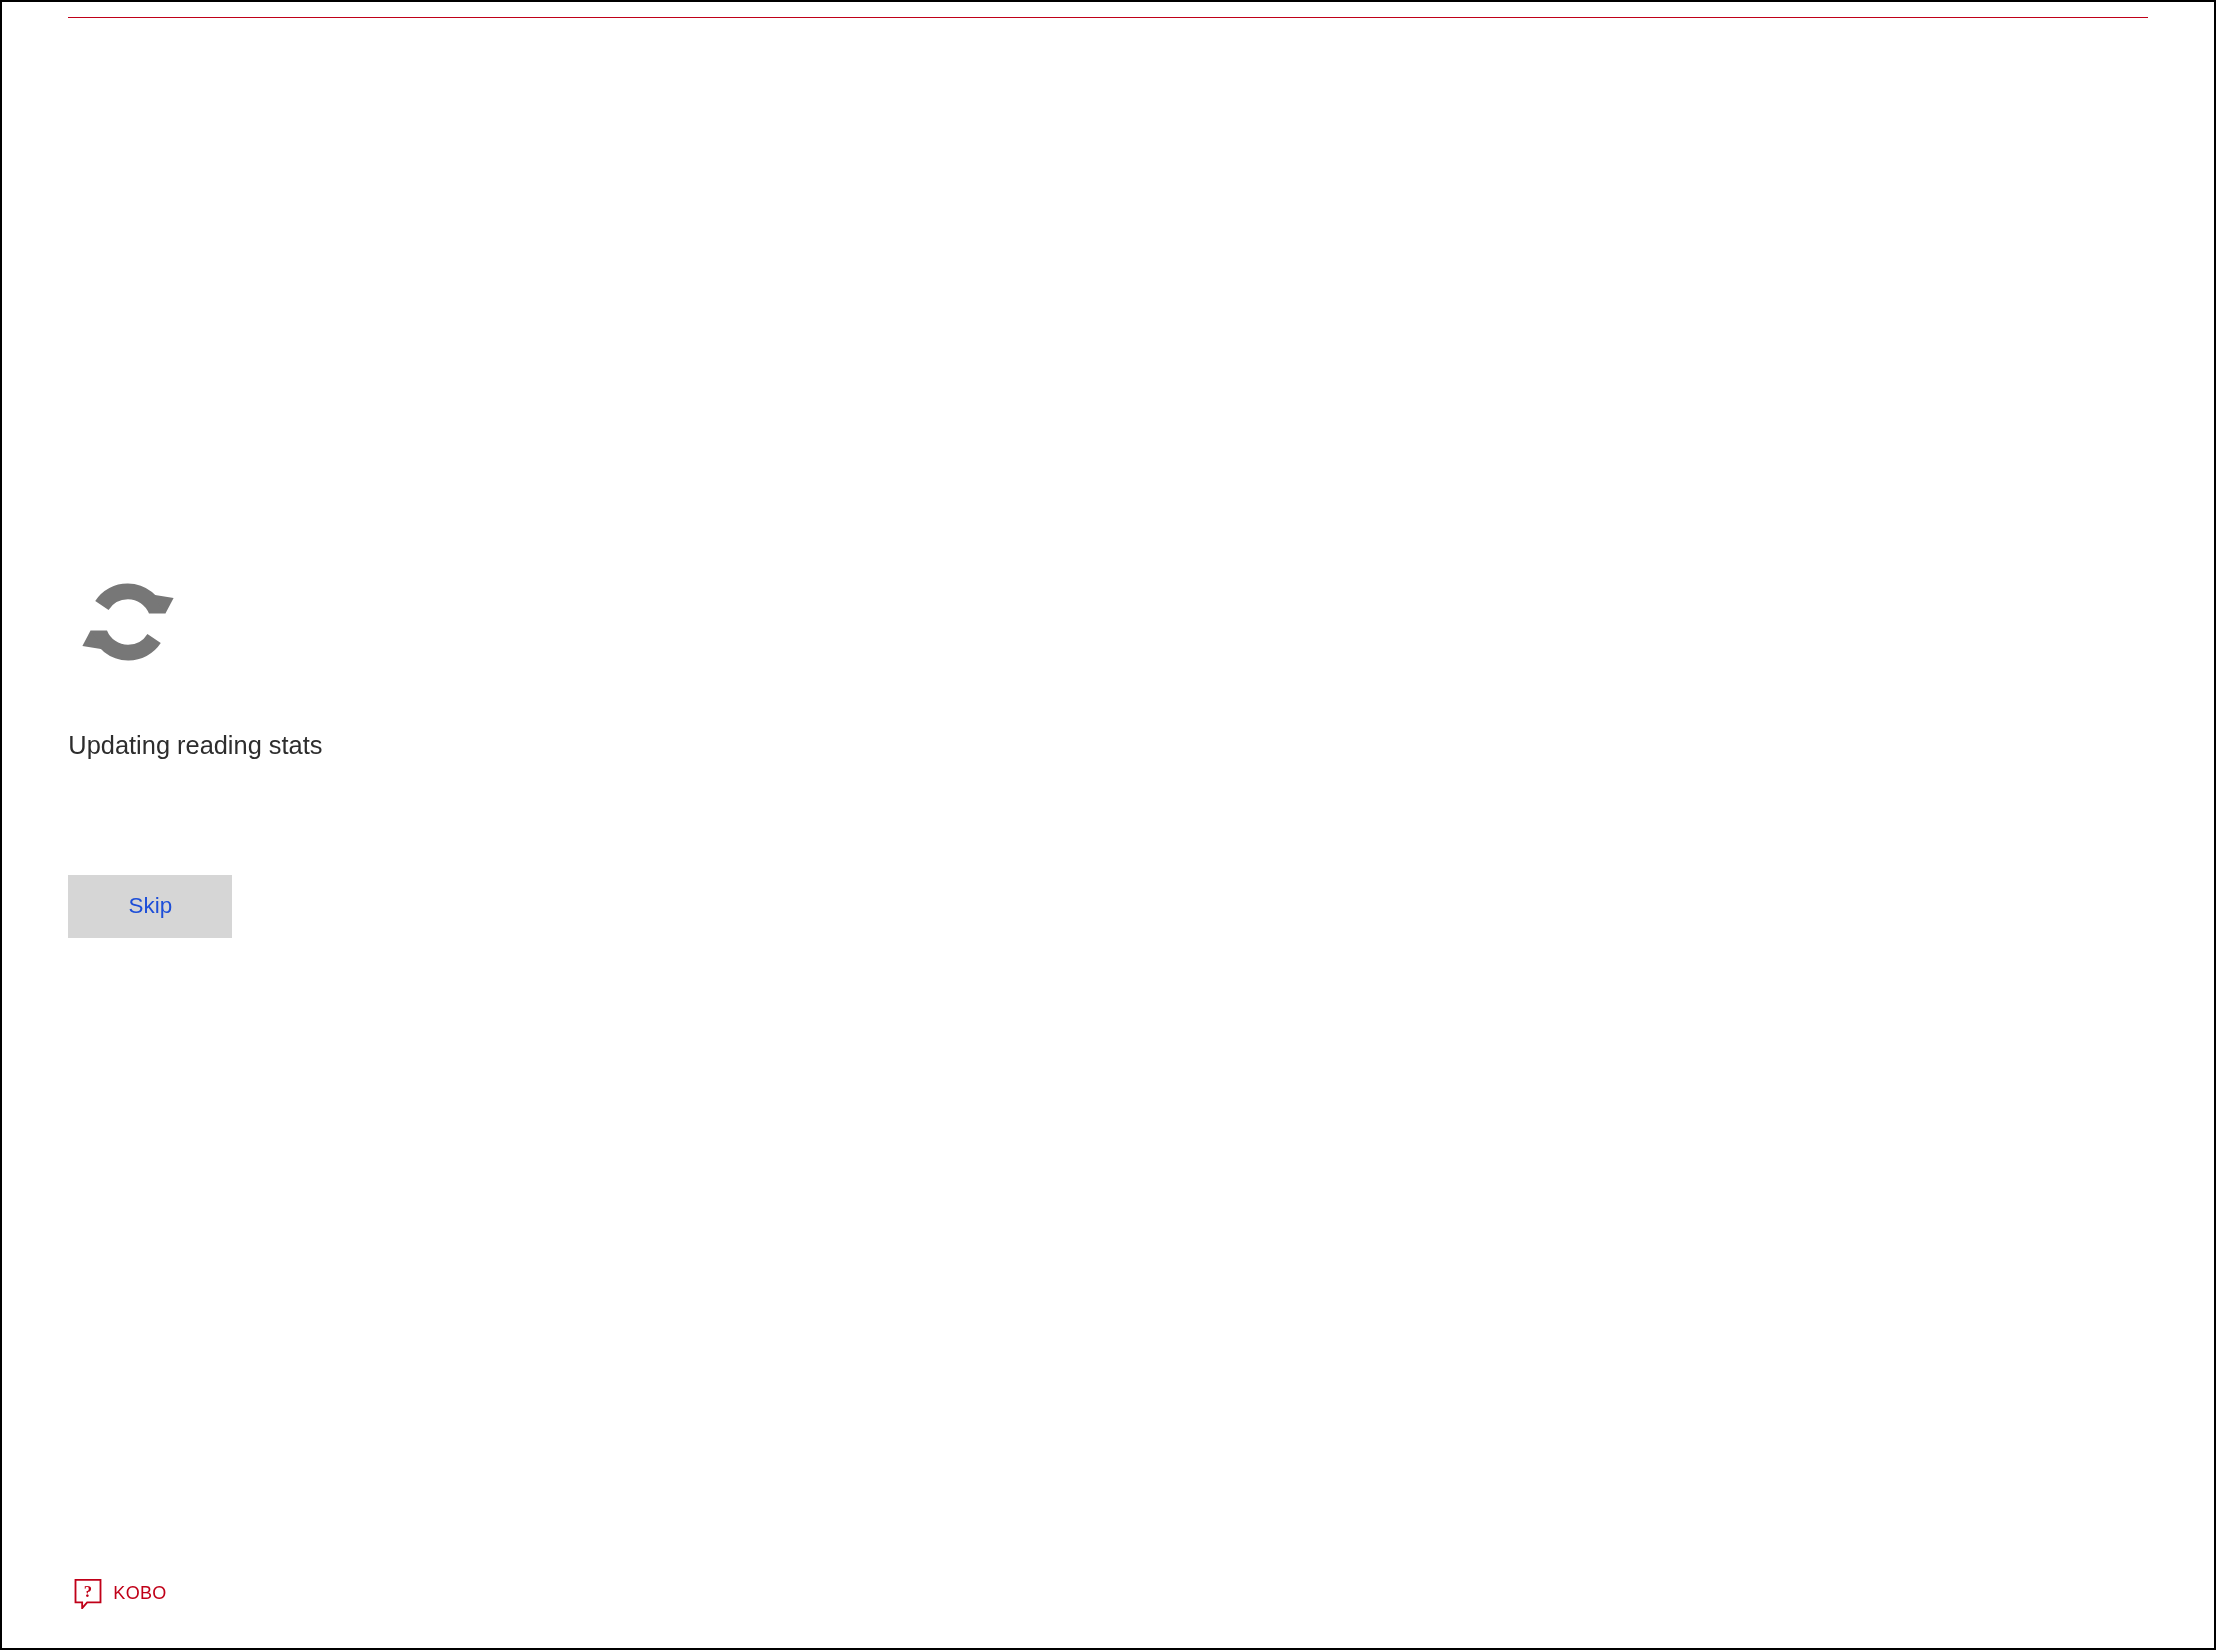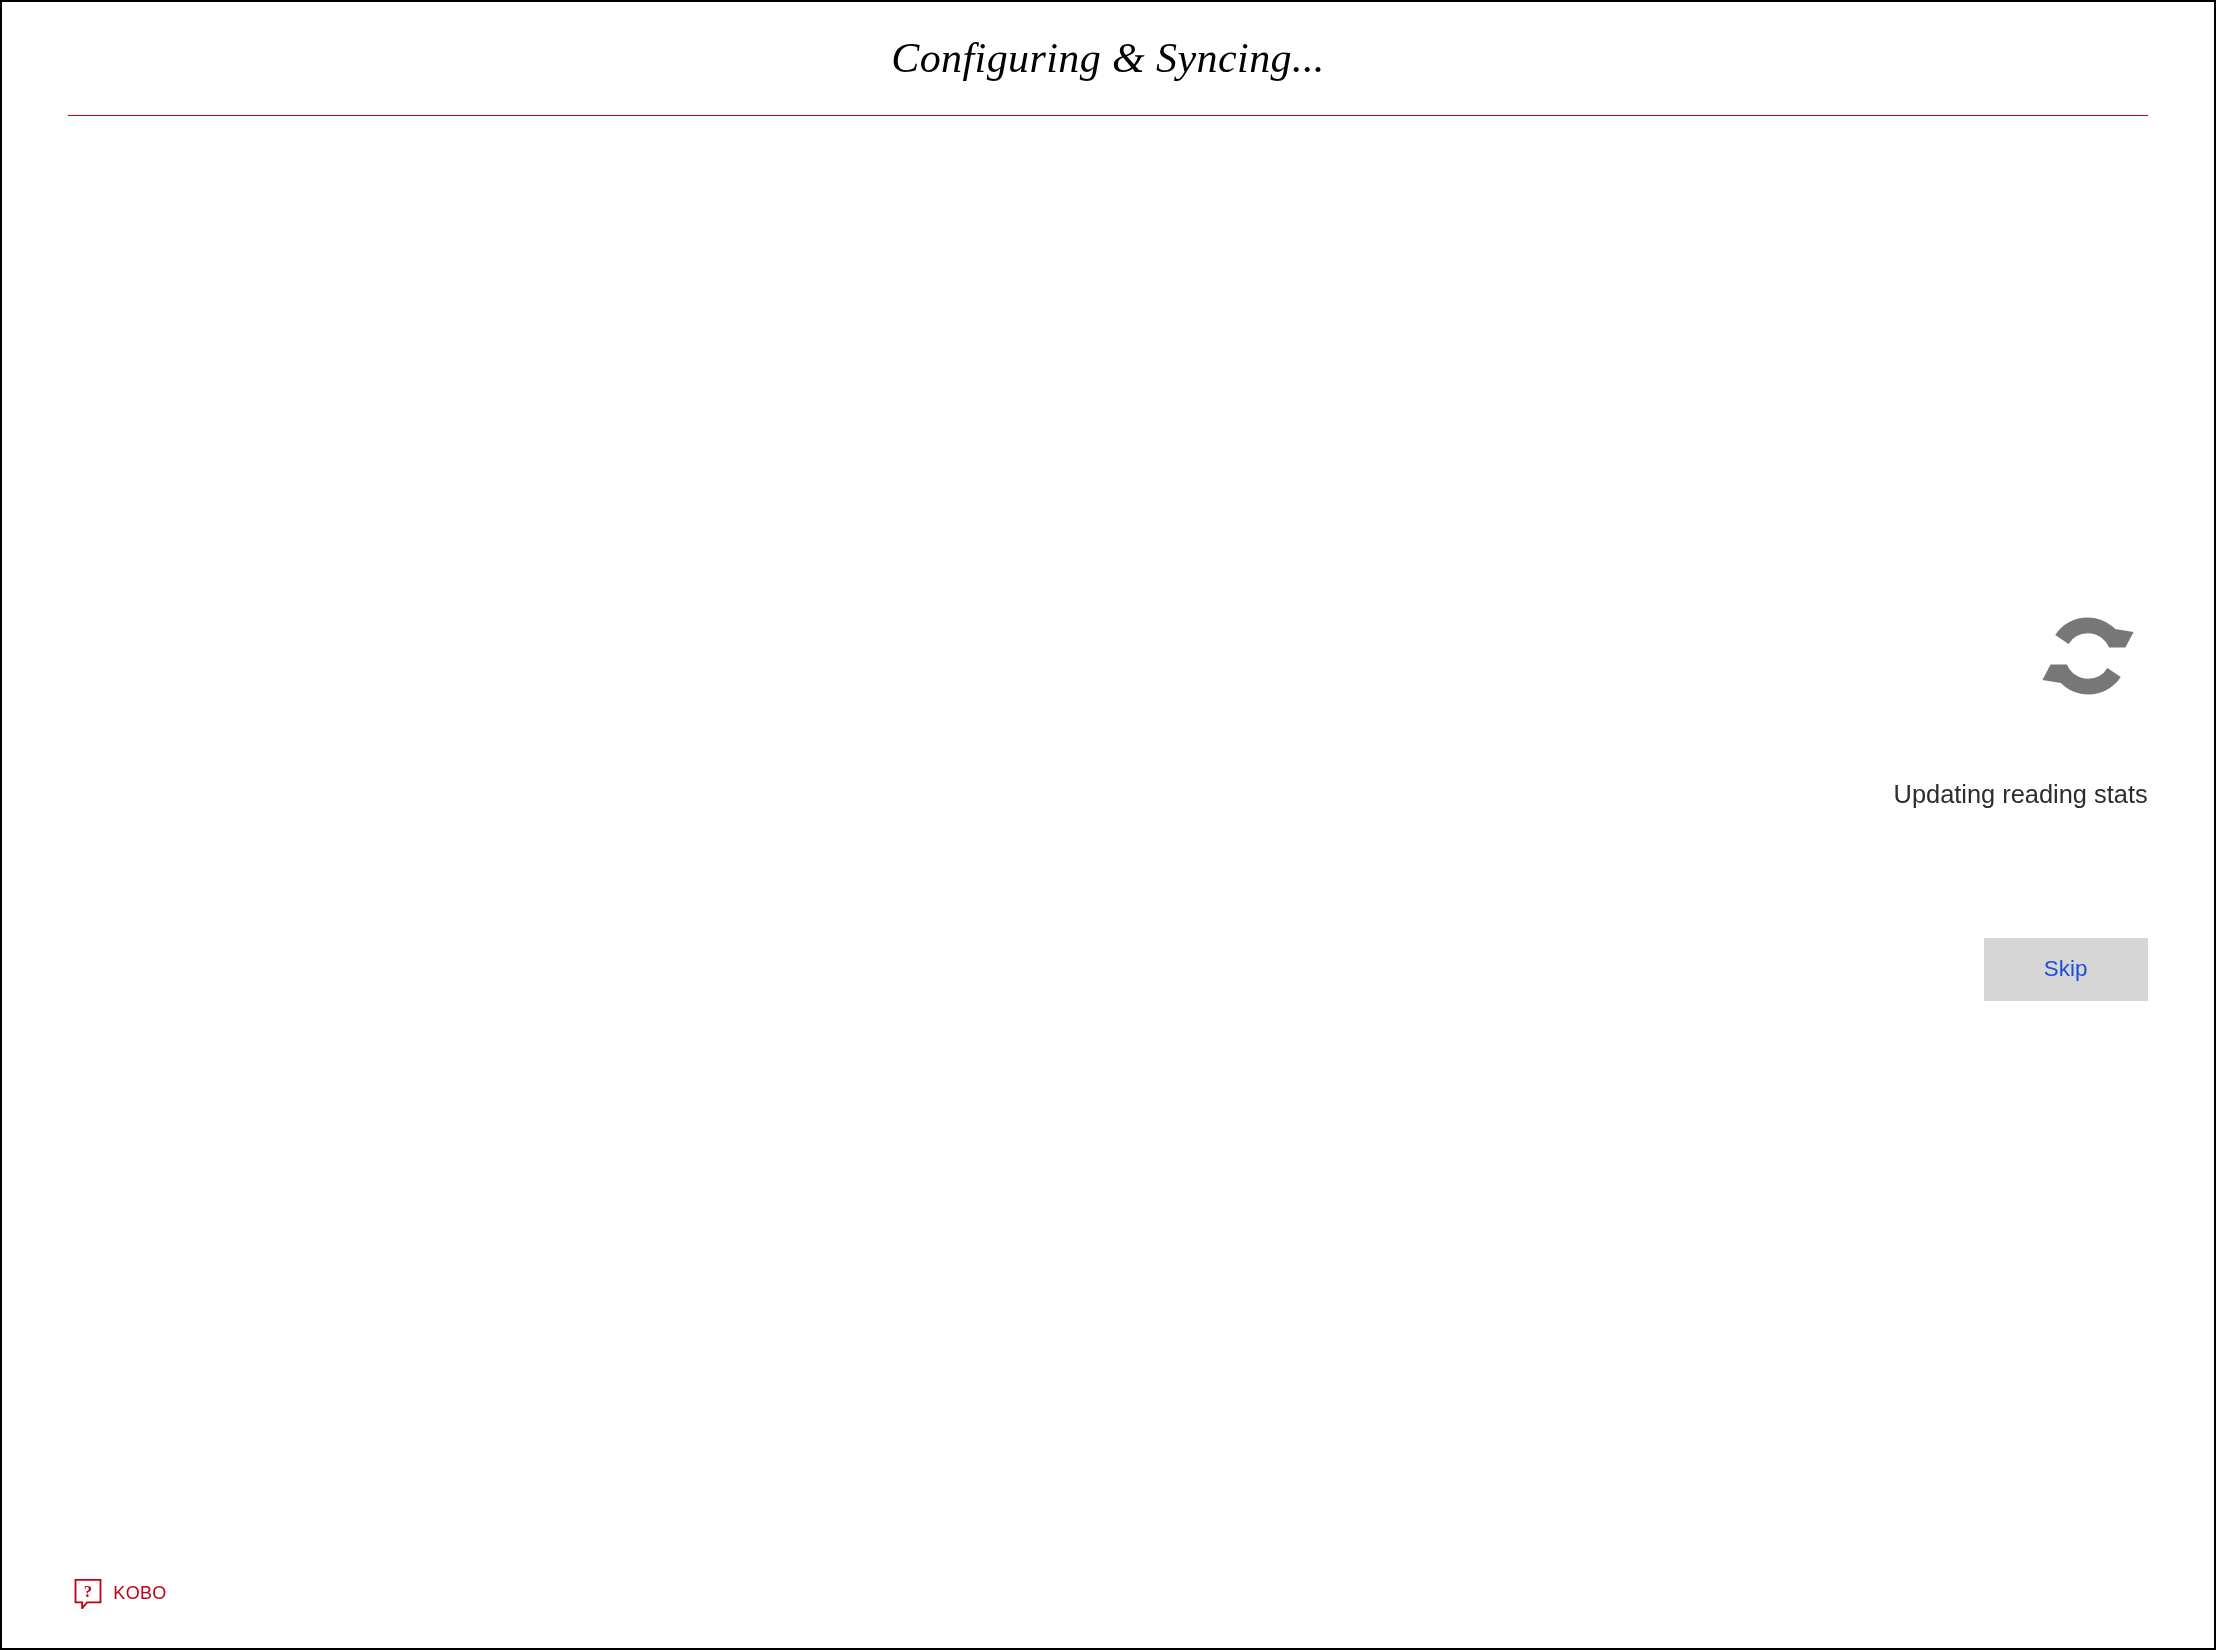--- a/index.html
+++ b/index.html
@@ -62,24 +62,24 @@
   }
   .divider {
     border: none;
     border-top: 1.5px solid #c00018;
     margin: 0;
   }
   .center-block {
     flex: 1;
     display: flex;
     flex-direction: column;
-    align-items: flex-end;
+    align-items: flex-start;
     justify-content: center;
     padding-bottom: 8%;
-    gap: 14px;
+    gap: 0;
   }
   .sync-icon {
     width: clamp(60px, 9.5vw, 120px);
     height: clamp(60px, 9.5vw, 120px);
     margin-bottom: 2.4%;
   }
   .status-text {
     font-size: clamp(13.4px, 2.1vw, 25.4px);
     color: #2d2d2d;
     margin-bottom: 5.5%;
@@ -114,21 +114,20 @@
   }
 </style>
 </head>
 <body>
 
 <div class="window">
 
 
   <div class="content">
 
-    <h1 class="heading">Configuring &amp; Syncing...</h1>
     <hr class="divider">
 
     <div class="center-block">
       <svg class="sync-icon" viewBox="0 0 100 100">
         <g fill="#777777">
           <path d="M50 18 A32 32 0 0 1 81.2 43 L67.5 43 A19 19 0 0 0 50 31 A19 19 0 0 0 33.8 40 L22.7 32.5 A32 32 0 0 1 50 18 Z"></path>
           <polygon points="81.2,43 88,30 70,27"></polygon>
           <path d="M50 82 A32 32 0 0 1 18.8 57 L32.5 57 A19 19 0 0 0 50 69 A19 19 0 0 0 66.2 60 L77.3 67.5 A32 32 0 0 1 50 82 Z"></path>
           <polygon points="18.8,57 12,70 30,73"></polygon>
         </g>

